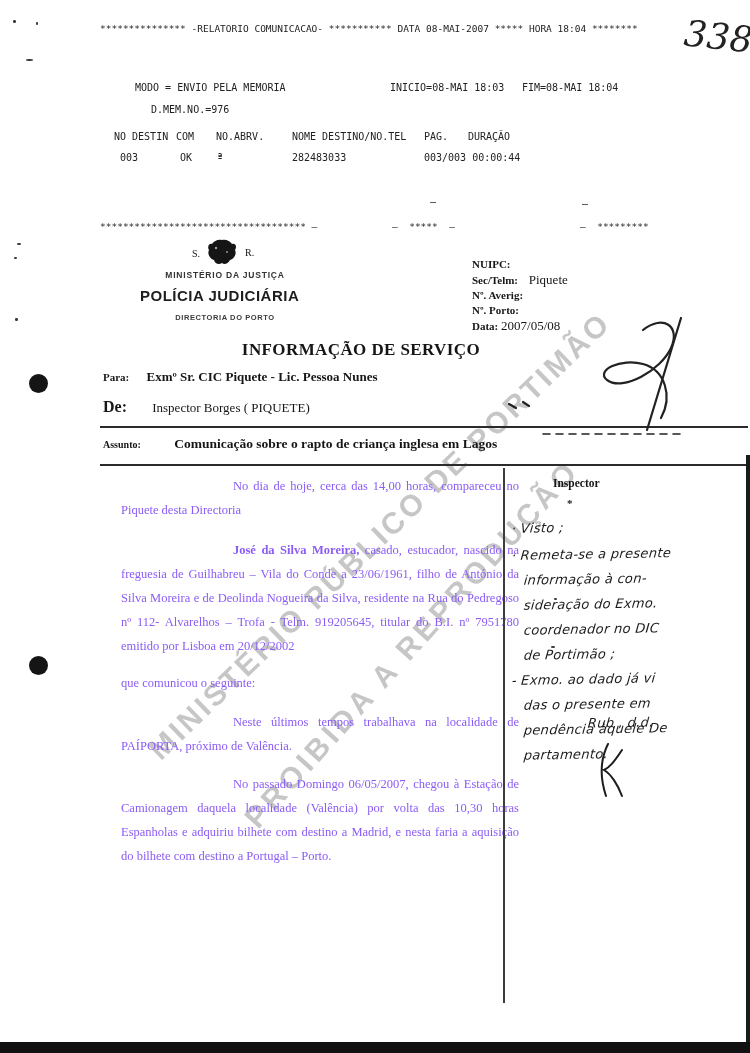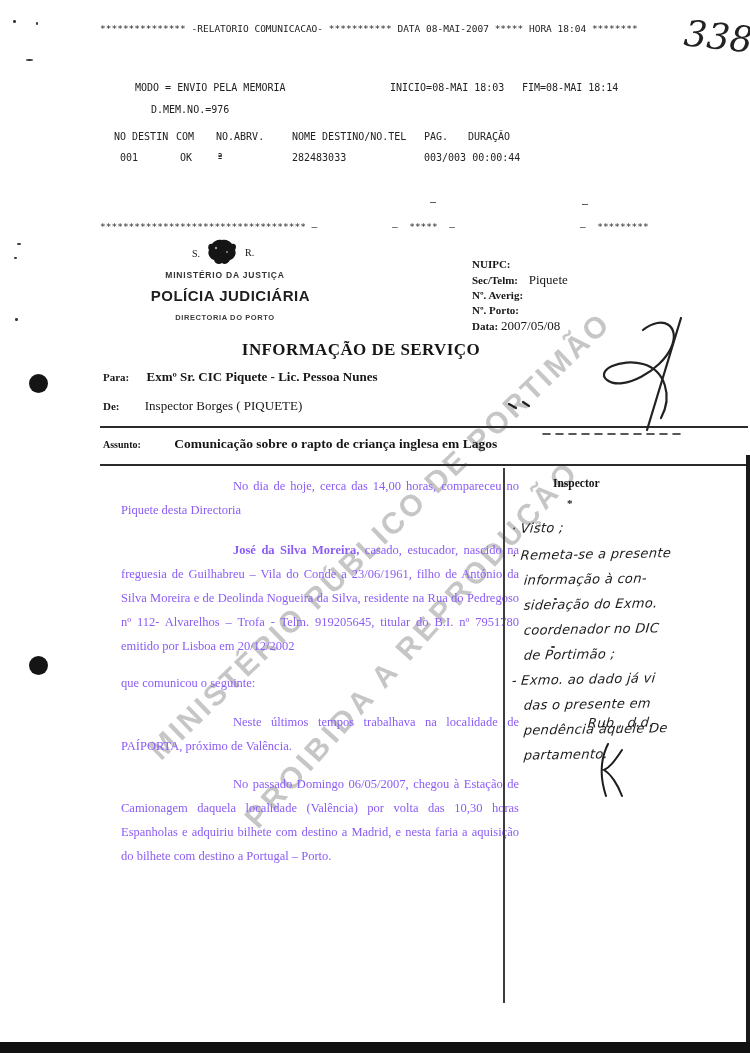--- a/index.html
+++ b/index.html
@@ -43,52 +43,52 @@
 
 <div class="abs watermark" style="left:142px;top:742px;transform:rotate(-44deg);">MINISTÉRIO PÚBLICO DE PORTIMÃO</div>
 <div class="abs watermark" style="left:238px;top:812px;transform:rotate(-48deg);letter-spacing:4px;">PROIBIDA A REPRODUÇÃO</div>
 
 <div class="abs mono f-report z2" style="left:100px;top:23px;">*************** -RELATORIO COMUNICACAO- *********** DATA 08-MAI-2007 ***** HORA 18:04 ********</div>
 
 <div class="abs z2" style="left:684px;top:16px;font-family:'DejaVu Serif',serif;font-style:italic;font-size:36px;color:#222;transform:rotate(6deg);">338</div>
 
 <div class="abs mono f-line z2" style="left:135px;top:82px;">MODO = ENVIO PELA MEMORIA</div>
 <div class="abs mono f-line z2" style="left:390px;top:82px;">INICIO=08-MAI 18:03</div>
-<div class="abs mono f-line z2" style="left:522px;top:82px;">FIM=08-MAI 18:14</div>
+<div class="abs mono f-line z2" style="left:522px;top:82px;">FIM=08-MAI 18:04</div>
 <div class="abs mono f-line z2" style="left:151px;top:104px;">D.MEM.NO.=976</div>
 
 <div class="abs mono f-line z2" style="left:114px;top:131px;">NO DESTIN</div>
 <div class="abs mono f-line z2" style="left:176px;top:131px;">COM</div>
 <div class="abs mono f-line z2" style="left:216px;top:131px;">NO.ABRV.</div>
 <div class="abs mono f-line z2" style="left:292px;top:131px;">NOME DESTINO/NO.TEL</div>
 <div class="abs mono f-line z2" style="left:424px;top:131px;">PAG.</div>
 <div class="abs mono f-line z2" style="left:468px;top:131px;">DURAÇÃO</div>
 
-<div class="abs mono f-line z2" style="left:120px;top:152px;">001</div>
+<div class="abs mono f-line z2" style="left:120px;top:152px;">003</div>
 <div class="abs mono f-line z2" style="left:180px;top:152px;">OK</div>
 <div class="abs mono f-line z2" style="left:217px;top:152px;font-weight:bold;">ª</div>
 <div class="abs mono f-line z2" style="left:292px;top:152px;">282483033</div>
 <div class="abs mono f-line z2" style="left:424px;top:152px;">003/003 00:00:44</div>
 
 <div class="abs mono f-line z2" style="left:430px;top:196px;">–</div>
 <div class="abs mono f-line z2" style="left:582px;top:198px;">–</div>
 <div class="abs mono f-report z2" style="left:100px;top:221px;">************************************ –</div>
 <div class="abs mono f-report z2" style="left:392px;top:221px;">–  *****  –</div>
 <div class="abs mono f-report z2" style="left:580px;top:221px;">–  *********</div>
 
 <div class="abs serif z2" style="left:192px;top:248px;font-size:10px;">S.</div>
 <svg class="abs z2" style="left:206px;top:239px;" width="32" height="27" viewBox="0 0 32 27">
   <path d="M16 1 C20 0 24 2 26 5 C30 4 31 8 29 11 C31 15 28 20 24 21 C22 25 18 26 16 24 C13 26 9 25 8 21 C4 20 1 15 3 11 C1 8 3 4 6 5 C8 2 12 0 16 1 Z" fill="#151515"></path>
   <circle cx="10" cy="9" r="1.2" fill="#ffffff" opacity=".6"></circle>
   <circle cx="21" cy="13" r="1.1" fill="#ffffff" opacity=".5"></circle>
 </svg>
 <div class="abs serif z2" style="left:245px;top:247px;font-size:10px;">R.</div>
 
 <div class="abs sans z2" style="left:140px;top:270px;width:170px;text-align:center;font-size:8.5px;font-weight:bold;letter-spacing:.8px;color:#333;">MINISTÉRIO DA JUSTIÇA</div>
-<div class="abs sans z2" style="left:140px;top:287px;width:170px;text-align:right;font-size:15px;font-weight:bold;letter-spacing:.5px;color:#1e1e1e;">POLÍCIA JUDICIÁRIA</div>
+<div class="abs sans z2" style="left:140px;top:287px;width:170px;text-align:left;font-size:15px;font-weight:bold;letter-spacing:.5px;color:#1e1e1e;">POLÍCIA JUDICIÁRIA</div>
 <div class="abs sans z2" style="left:140px;top:313px;width:170px;text-align:center;font-size:7.5px;font-weight:bold;letter-spacing:.6px;color:#3a3a3a;">DIRECTORIA DO PORTO</div>
 
 <div class="abs z2" style="left:472px;top:257px;">
   <div class="caseline"><b class="lbl">NUIPC:</b></div>
   <div class="caseline">
     <b class="lbl">Sec/Telm:</b>
     <span class="caseval" style="margin-left:8px;">Piquete</span>
   </div>
   <div class="caseline"><b class="lbl">Nº. Averig:</b></div>
   <div class="caseline"><b class="lbl">Nº. Porto:</b></div>
@@ -98,21 +98,21 @@
   </div>
 </div>
 
 <div class="abs title z2" style="left:100px;top:340px;width:522px;">INFORMAÇÃO DE SERVIÇO</div>
 
 <div class="abs z2" style="left:103px;top:369px;font-size:13px;">
   <b style="font-size:11px;">Para:</b>
   <span style="margin-left:14px;font-weight:bold;">Exmº Sr. CIC Piquete - Lic. Pessoa Nunes</span>
 </div>
 <div class="abs z2" style="left:103px;top:398px;font-size:13px;">
-  <b style="font-size:11px;text-align:center;">De:</b>
+  <b style="font-size:16px;text-align:center;">De:</b>
   <span style="margin-left:22px;">Inspector Borges ( PIQUETE)</span>
 </div>
 
 <div class="abs rule z2" style="left:100px;top:426px;width:648px;"></div>
 
 <div class="abs z2" style="left:103px;top:436px;font-size:13.5px;">
   <b style="font-size:10px;">Assunto:</b>
   <b style="margin-left:30px;">Comunicação sobre o rapto de criança inglesa em Lagos</b>
 </div>
 

